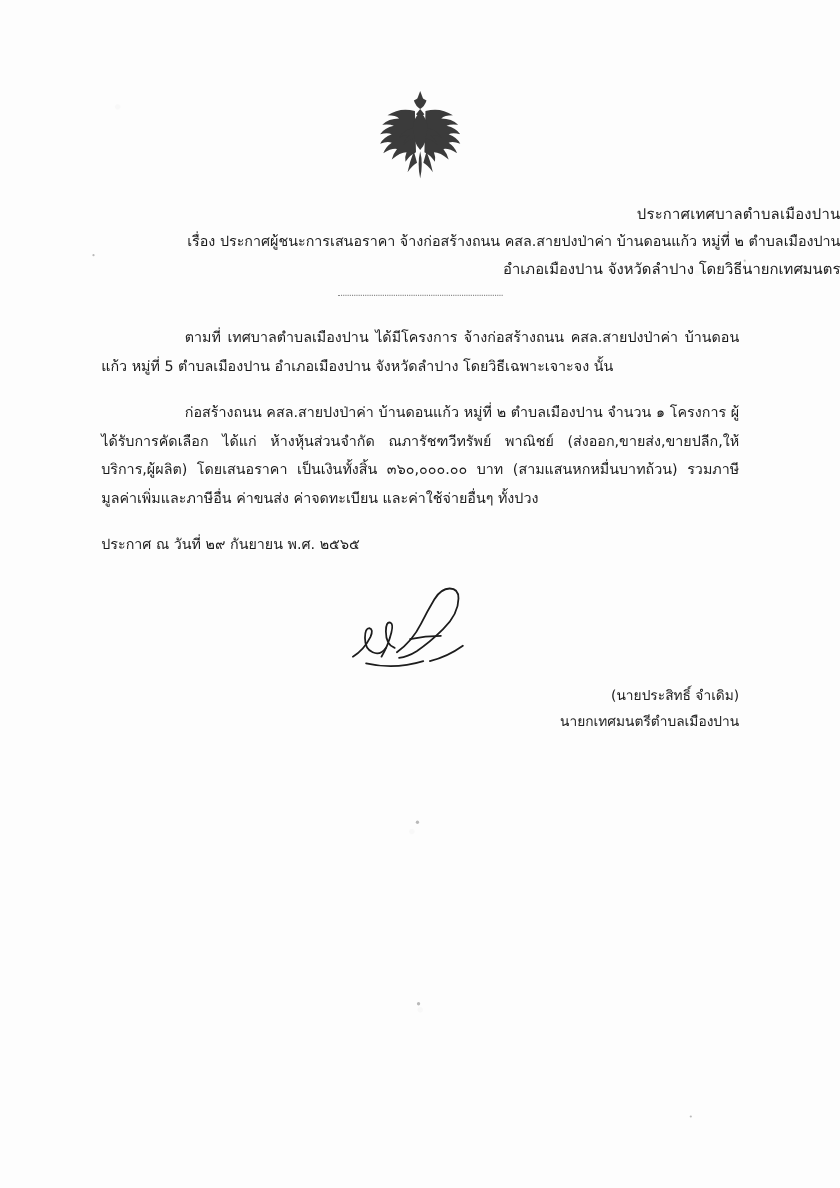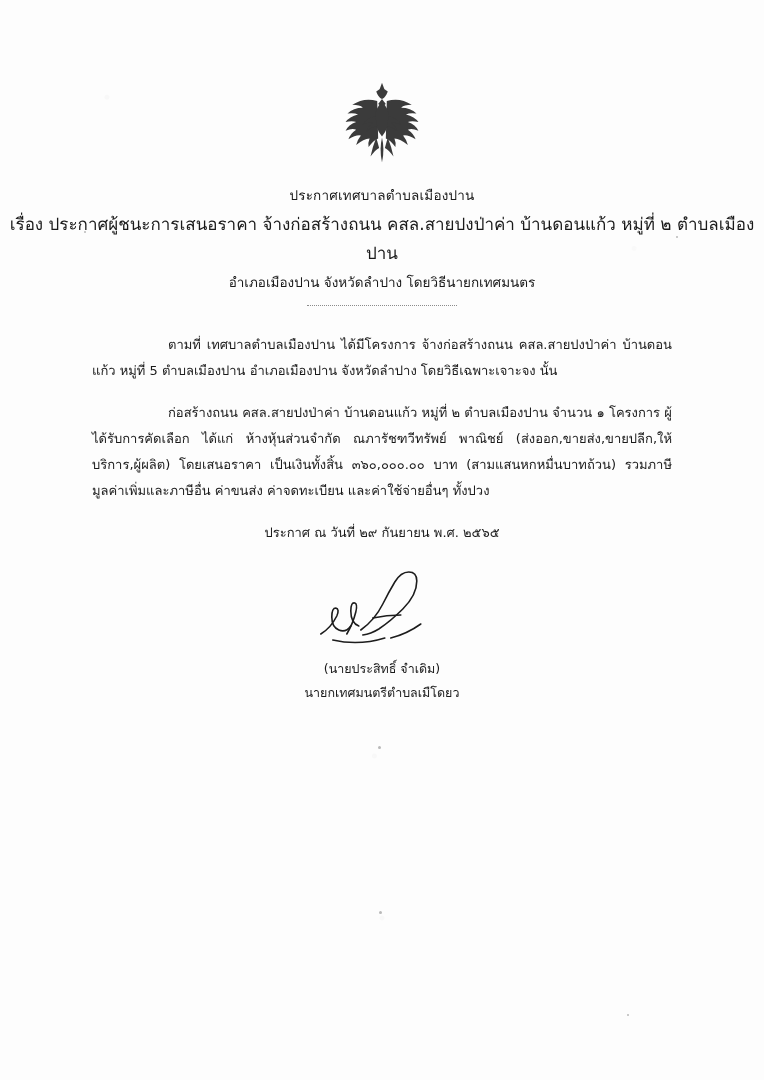--- a/index.html
+++ b/index.html
@@ -51,29 +51,29 @@
     margin-top: 78px;
   }
   .emblem {
     width: 96px;
     height: 92px;
     opacity: 0.92;
   }
 
   .title-block {
     margin-top: 14px;
-    text-align: center;
+    text-align: right;
     line-height: 1.75;
   }
   .title-line1 {
     font-size: 13.5px;
     letter-spacing: 0.2px;
   }
   .title-line2 {
-    font-size: 17px;
+    font-size: 13px;
     margin-top: 2px;
   }
   .title-line3 {
     font-size: 13.5px;
     margin-top: 2px;
   }
   .rule {
     width: 150px;
     height: 0;
     border-top: 1px dotted #666;
@@ -91,27 +91,27 @@
   .para {
     margin-bottom: 16px;
   }
   .indent {
     display: inline-block;
     width: 76px;
   }
 
   .date-line {
     margin: 6px 0 0 0;
-    text-align: center;
+    text-align: left;
     font-size: 13px;
   }
 
   .sign-area {
     margin-top: 18px;
-    text-align: center;
+    text-align: right;
     position: relative;
     height: 130px;
   }
   .signature {
     position: absolute;
     left: 50%;
     top: 4px;
     transform: translateX(-44%);
     width: 180px;
     height: 86px;
@@ -191,18 +191,18 @@
           <g fill="none" stroke="#1d1d1d" stroke-width="1.6" stroke-linecap="round">
             <path d="M18 66 q10 -6 16 -18 q3 -7 -1 -8 q-4 0 -4 9 q0 10 7 13 q7 3 12 -4"></path>
             <path d="M44 66 q6 -10 9 -22 q2 -8 -1 -9 q-4 -1 -4 8 q0 12 8 15"></path>
             <path d="M58 62 q14 -10 22 -26 q6 -12 12 -22 q6 -10 14 -10 q8 0 8 9 q0 14 -14 28 q-12 12 -24 20 q-8 5 -16 6"></path>
             <path d="M70 50 q14 -3 28 -3"></path>
             <path d="M88 70 q16 -4 30 -14"></path>
             <path d="M30 72 q26 6 52 -2"></path>
           </g>
         </svg>
         <div class="sign-name">(นายประสิทธิ์  จำเดิม)</div>
-        <div class="sign-role">นายกเทศมนตรีตำบลเมืโดยว</div>
+        <div class="sign-role">นายกเทศมนตรีตำบลเมืองปาน</div>
       </div>
     </div>
 
   </div>
 </div>
 
 </body></html>

